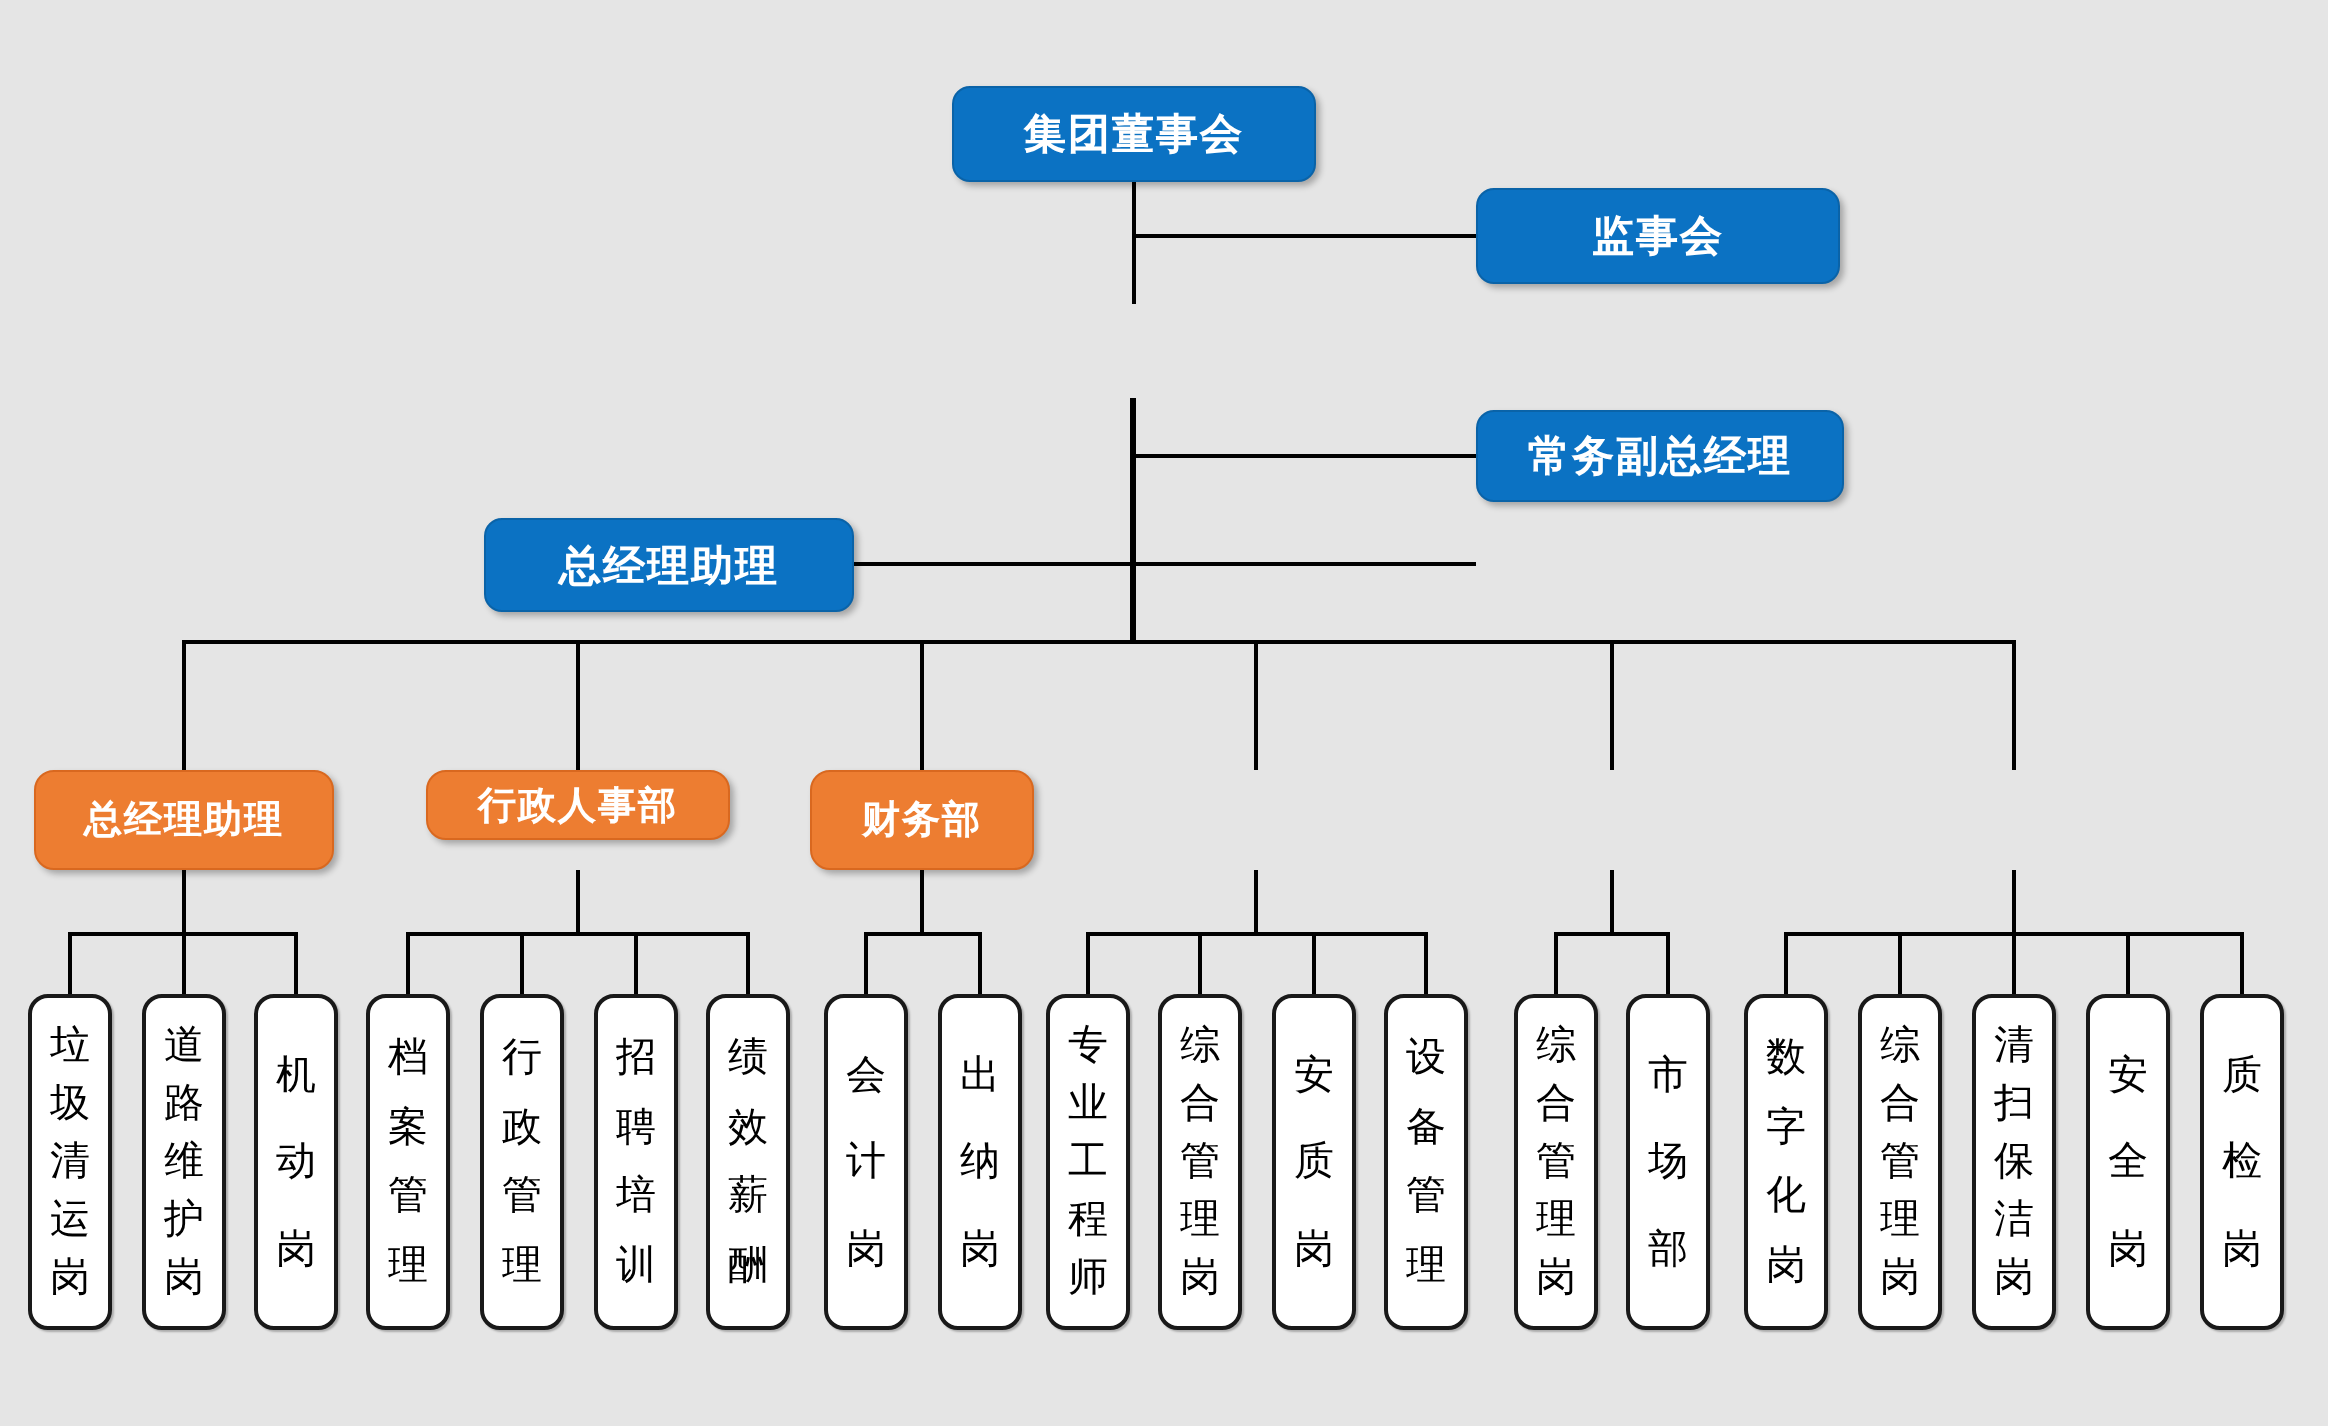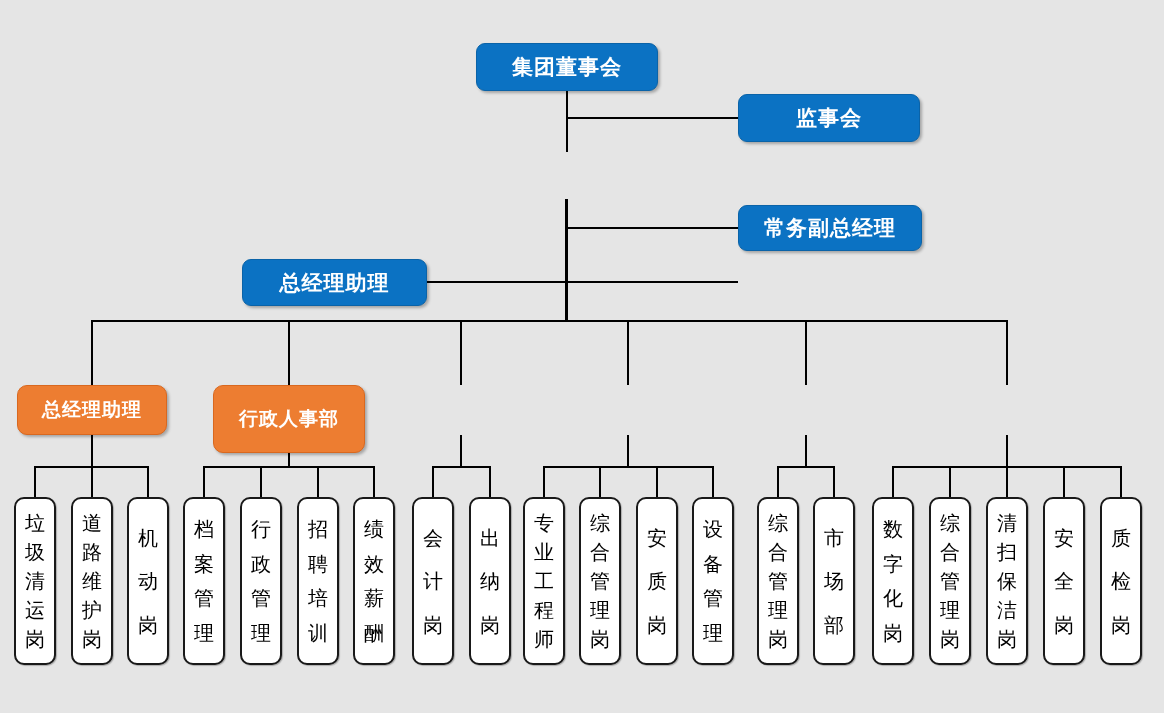--- a/index.html
+++ b/index.html
@@ -40,21 +40,22 @@
 
   <div class="node exec" style="left:738px;top:94px;width:182px;height:48px;">监事会</div>
 
 
   <div class="node exec" style="left:738px;top:205px;width:184px;height:46px;">常务副总经理</div>
 
   <div class="node exec" style="left:242px;top:259px;width:185px;height:47px;">总经理助理</div>
 
 
   <div class="node dept" style="left:17px;top:385px;width:150px;height:50px;">总经理助理</div>
-  <div class="node dept" style="left:213px;top:385px;width:152px;height:68px;">行政人事部</div>
+  <div class="node dept" style="left:213px;top:385px;width:152px;height:35px;">行政人事部</div>
+  <div class="node dept" style="left:405px;top:385px;width:112px;height:50px;">财务部</div>
 
   <div class="pos" style="left:14px;">
       <span>垃</span>
       <span>圾</span>
       <span>清</span>
       <span>运</span>
       <span>岗</span>
     </div>
   <div class="pos" style="left:71px;">
       <span>道</span>

